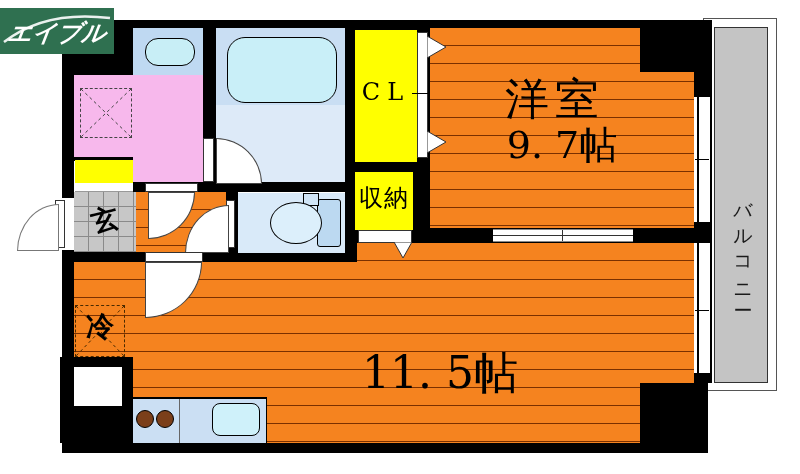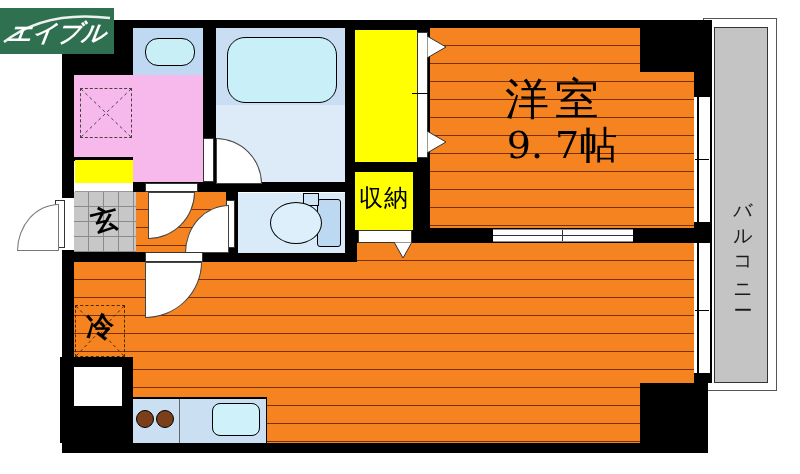--- a/index.html
+++ b/index.html
@@ -141,21 +141,23 @@
   <div class="abs" style="left:133px;top:397px;width:134px;height:46px;background:#CBDFF3;border-top:2px solid #000;border-right:1px solid #000;box-sizing:border-box;">
     <div class="abs" style="left:46px;top:0;width:1px;height:44px;background:#666;"></div>
   </div>
   <div class="circle" style="left:136px;top:410px;width:18px;height:18px;"></div>
   <div class="circle" style="left:156px;top:410px;width:18px;height:18px;"></div>
   <div class="abs" style="left:212px;top:403px;width:46px;height:31px;background:#CFF1FA;border:1px solid #000;border-radius:8px;"></div>
 
   <div class="lbl" style="left:430px;top:76px;width:250px;font-size:44px;letter-spacing:6px;text-align:center;">洋室</div>
   <div class="lbl" style="left:430px;top:126px;width:264px;font-size:38px;">9. 7帖</div>
 
+  <div class="lbl" style="left:285px;top:350px;width:310px;font-size:44px;">11. 5帖</div>
 
+  <div class="lbl" style="left:355px;top:80px;width:62px;font-size:24px;letter-spacing:7px;">CL</div>
   <div class="lbl" style="left:355px;top:186px;width:58px;font-size:24px;letter-spacing:1px;font-family:Liberation Serif, serif;">収納</div>
   <div class="lbl" style="left:74px;top:206px;width:62px;font-size:27px;font-weight:bold;transform:rotate(-14deg);">玄</div>
   <div class="lbl" style="left:729px;top:122px;width:24px;height:250px;writing-mode:vertical-rl;font-size:19px;letter-spacing:6px;color:#1a1a1a;">バルコニー</div>
 
   <div class="abs" style="left:0;top:8px;width:114px;height:46px;background:#2F7050;overflow:hidden;">
     <svg width="114" height="46" style="position:absolute;left:0;top:0;">
       <path d="M4,34 Q45,2 110,10" stroke="#ffffff" stroke-width="2.5" fill="none" opacity="0.9"></path>
     </svg>
     <div style="position:absolute;left:0;top:9px;width:114px;text-align:center;color:#fff;font-weight:bold;font-size:24px;font-style:italic;transform:skewX(-8deg);font-family:'DejaVu Sans','Liberation Sans',sans-serif;">エイブル</div>
   </div>

